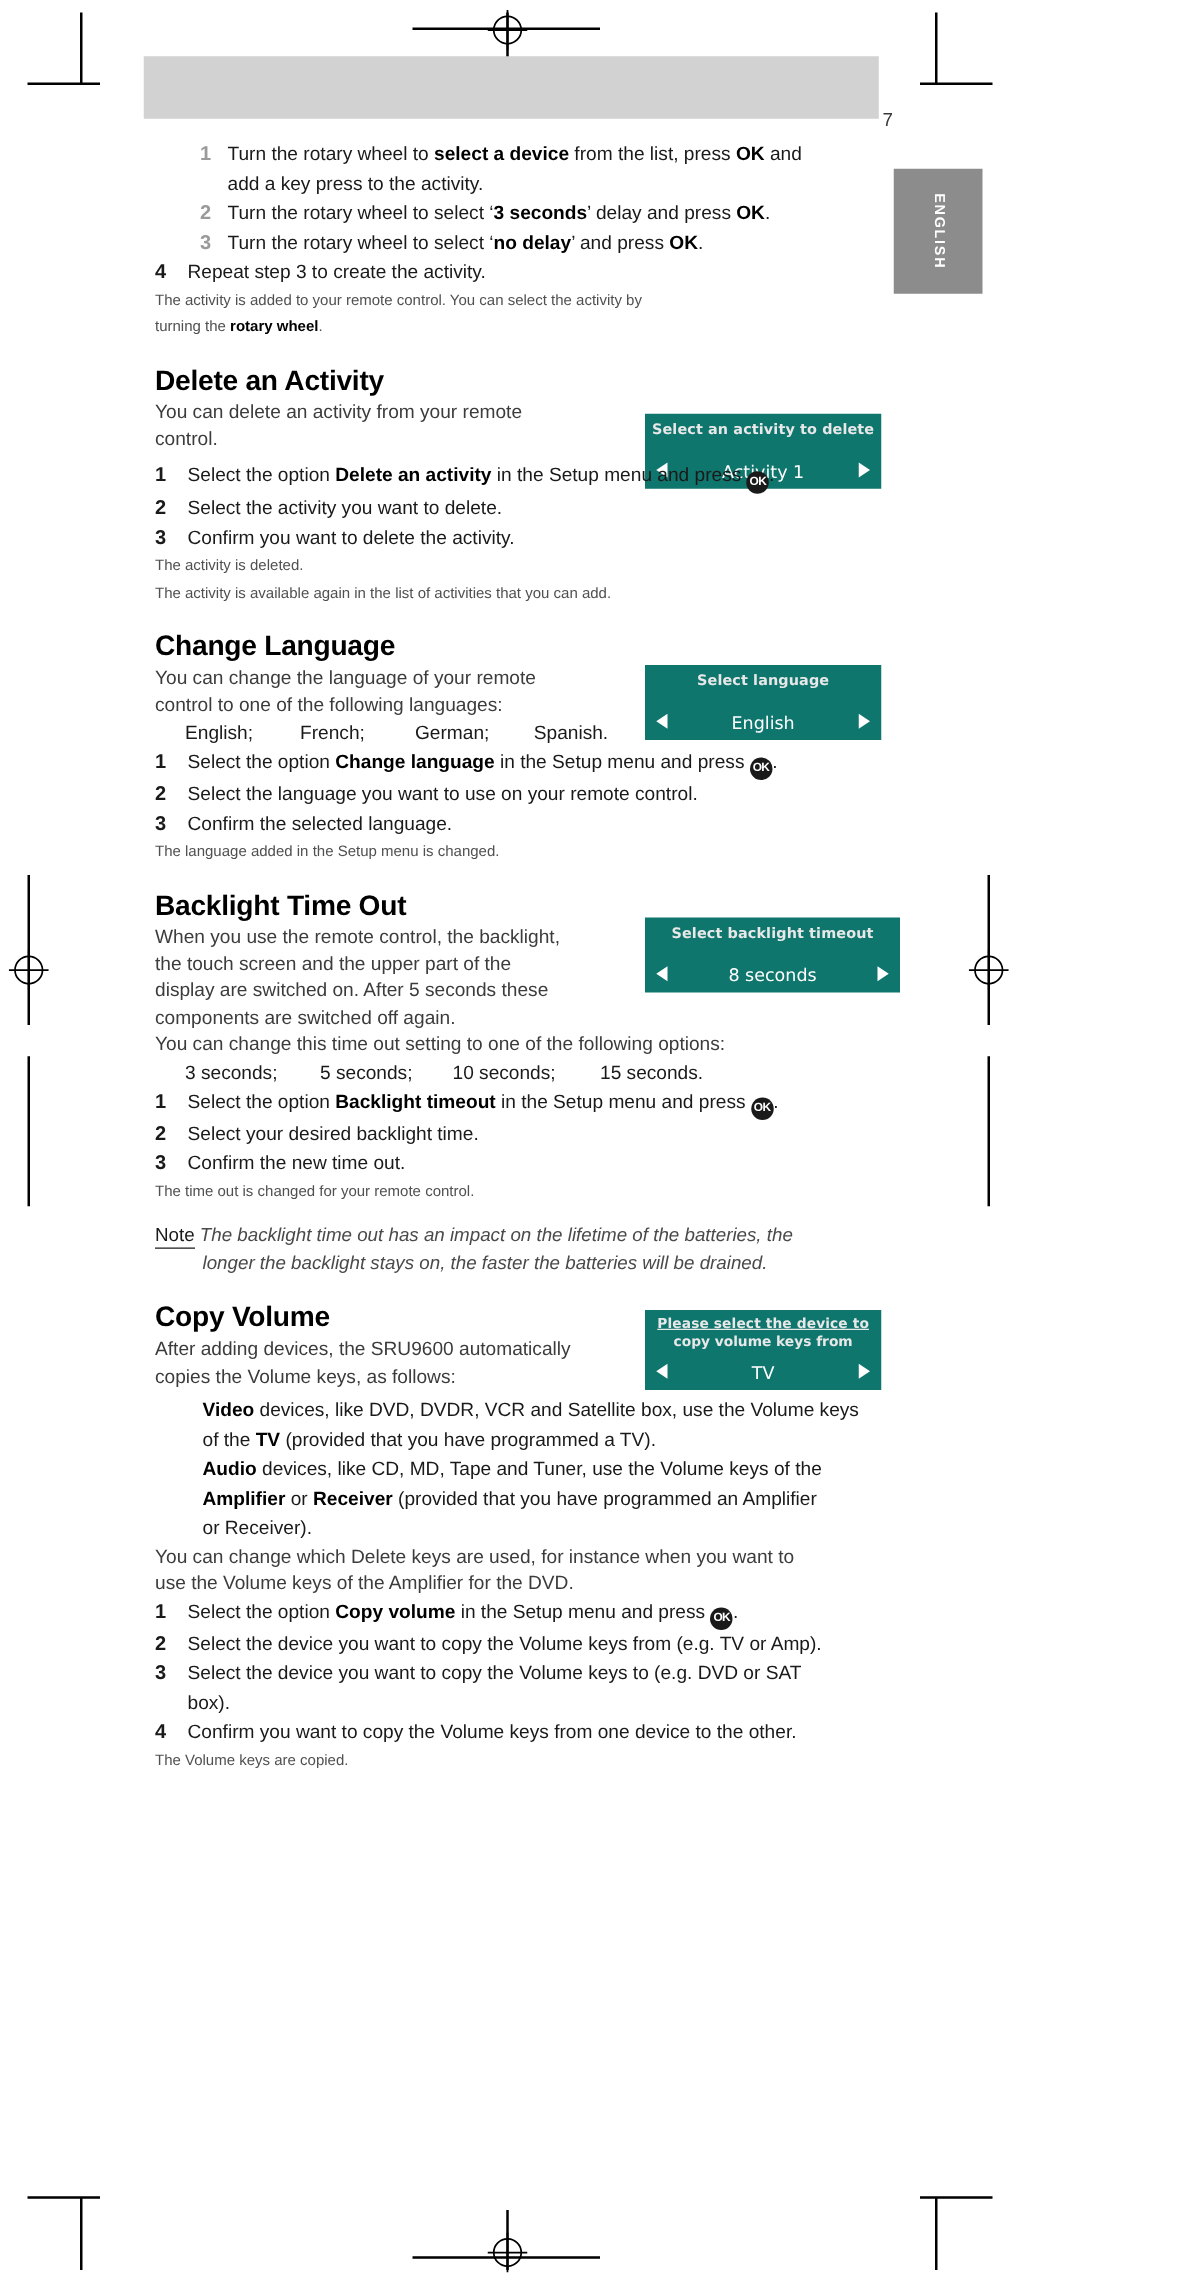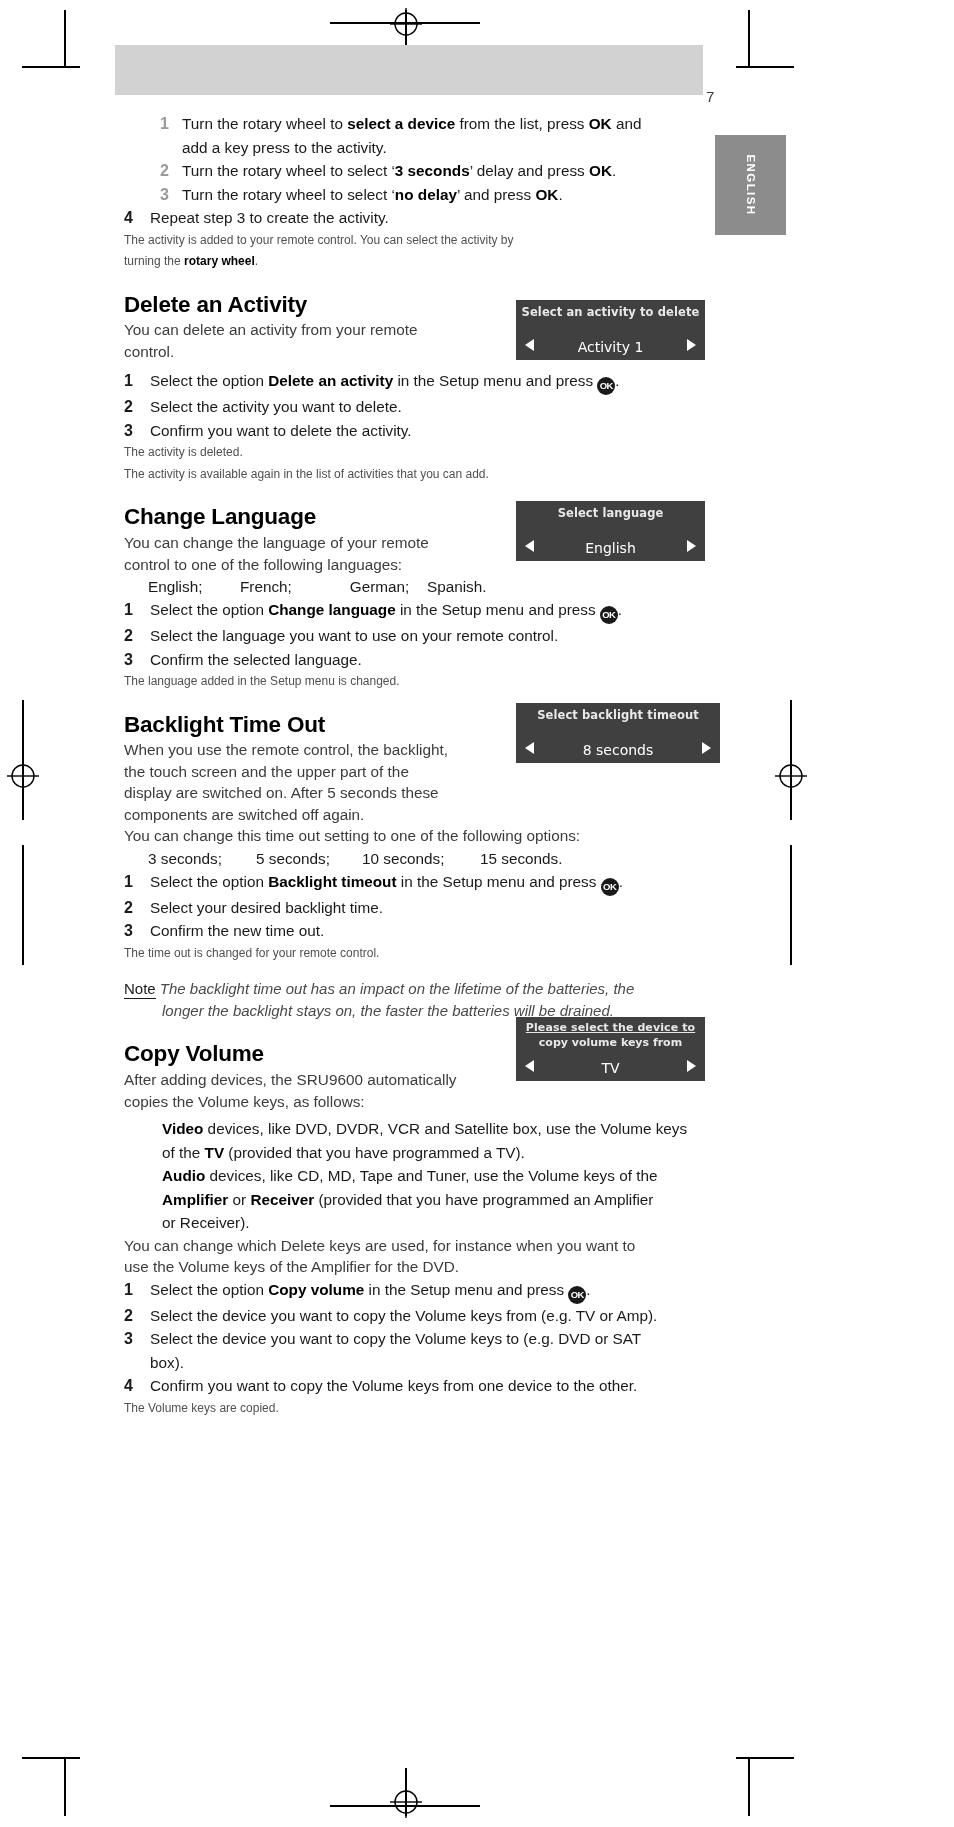--- a/index.html
+++ b/index.html
@@ -98,22 +98,23 @@
     margin:0;
   }
   .note .lbl{
     font-style:normal;font-weight:normal;color:#1a1a1a;
     border-bottom:1.5px solid #1a1a1a;padding-bottom:1px;
   }
   .note-ind{margin-left:38px;}
 
   
   .lcd{
-    position:absolute;background:#404040;overflow:hidden;
+    position:absolute;background:#0f766e;overflow:hidden;
     font-family:"DejaVu Sans Mono", monospace;
+    margin-top:31px;
   }
   .lcd .title{
     position:absolute;left:0;right:0;top:5px;text-align:center;
     color:#e8e8e8;font-size:11.5px;letter-spacing:0.1px;
     font-family:"DejaVu Sans", sans-serif;font-weight:bold;
     -webkit-font-smoothing:none;
   }
   .lcd .title2{
     position:absolute;left:0;right:0;top:20px;text-align:center;
     color:#e8e8e8;font-size:11.5px;
@@ -257,21 +258,21 @@
     <span class="txt">Confirm you want to delete the activity.</span>
   </div>
   <div class="sub">The activity is deleted.</div>
   <div class="sub">The activity is available again in the list of activities that you can add.</div>
 
   <div class="sec-space"></div>
 
   <h2 class="section">Change Language</h2>
   <p class="body"><span>You can change the language of your remote</span><br><span>control to one of the following languages:</span></p>
   <div class="opts">
-    <span style="width:92px;">English;</span><span style="width:92px;">French;</span><span style="width:95px;text-align:center;">German;</span><span>Spanish.</span>
+    <span style="width:92px;">English;</span><span style="width:92px;">French;</span><span style="width:95px;">German;</span><span>Spanish.</span>
   </div>
   <div class="step">
     <span class="num">1</span>
     <span class="txt"><span>Select the option </span><b>Change language</b><span> in the Setup menu and press </span><span class="okicon">OK</span><span>.</span></span>
   </div>
   <div class="step">
     <span class="num">2</span>
     <span class="txt">Select the language you want to use on your remote control.</span>
   </div>
   <div class="step">

